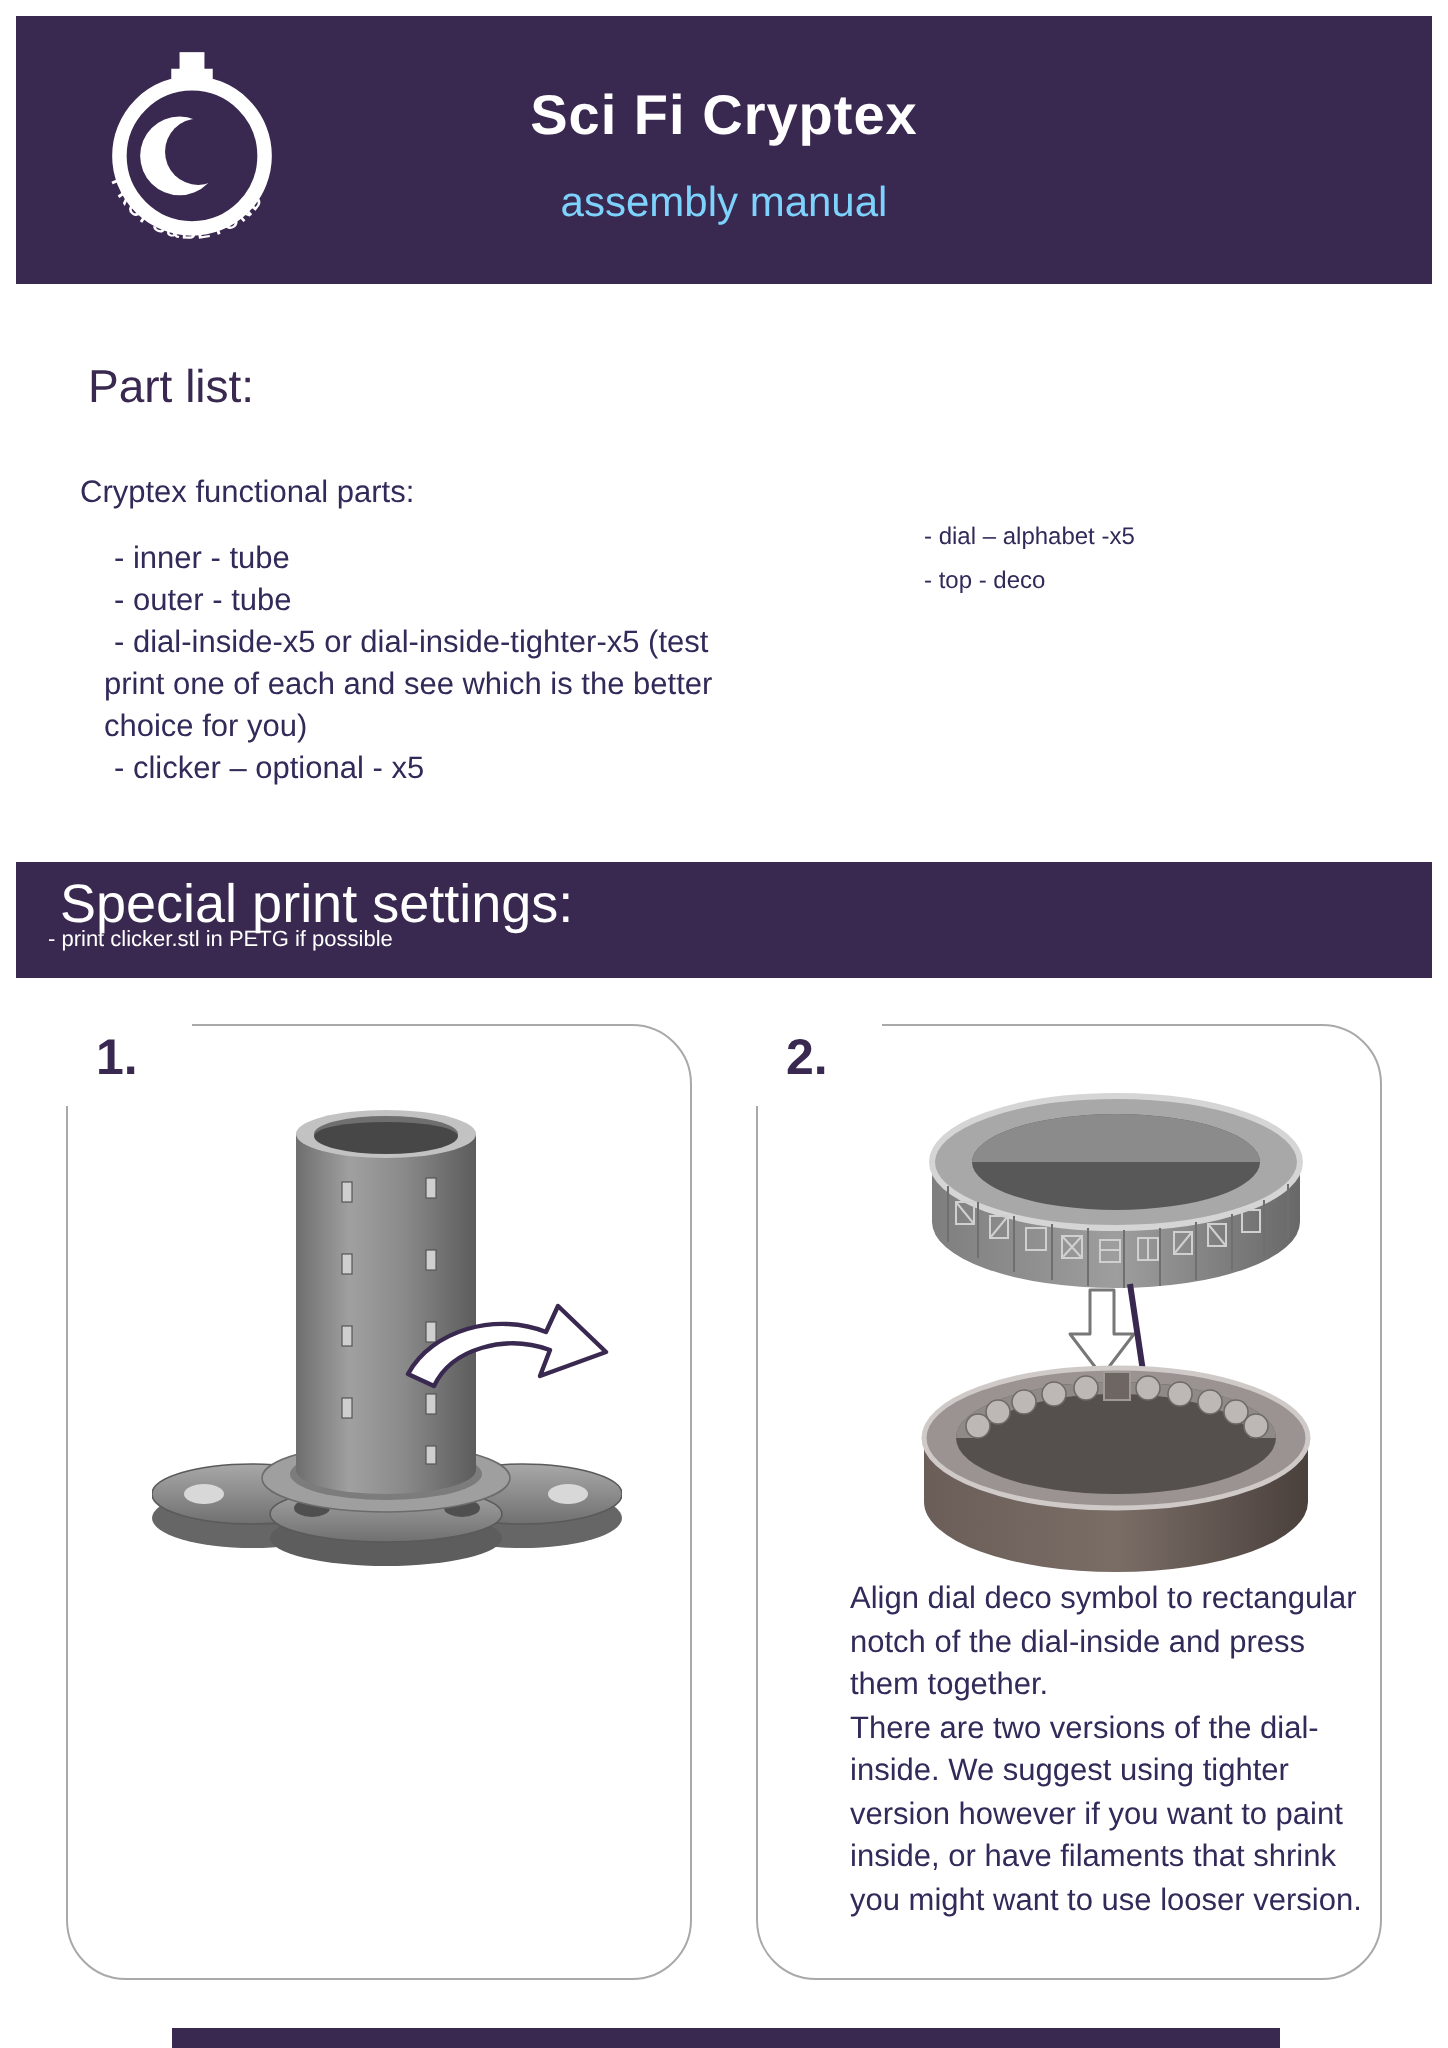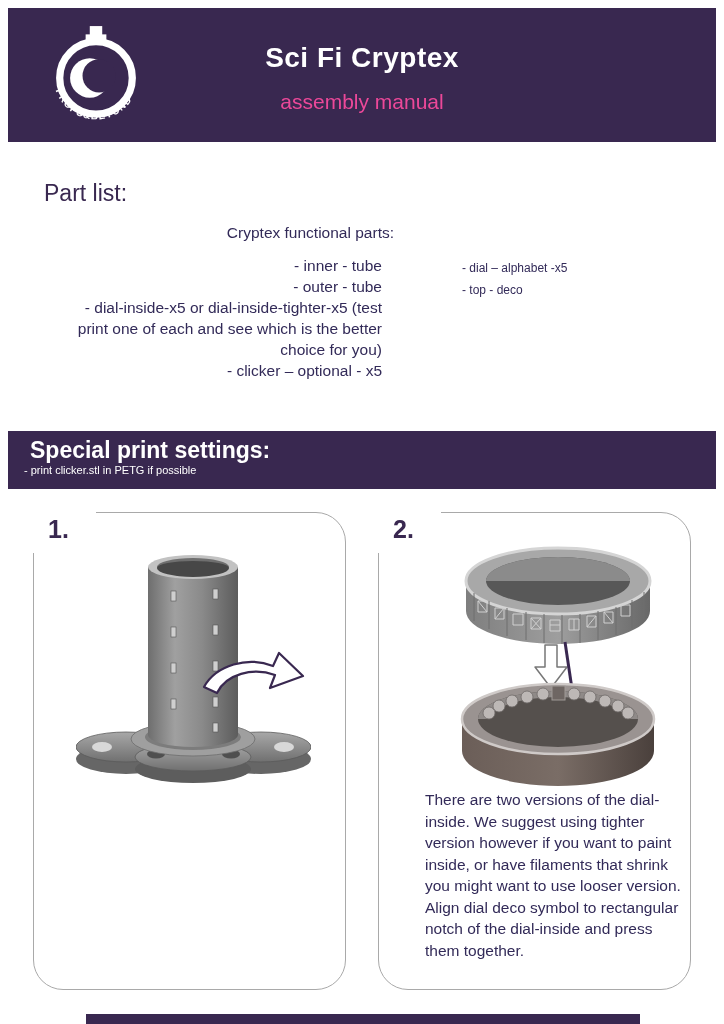--- a/index.html
+++ b/index.html
@@ -13,45 +13,45 @@
     position:absolute; left:8px; top:8px; width:708px; height:134px;
     background:#392850;
   }
   .logo { position:absolute; left:36px; top:16px; width:104px; height:112px; }
   .title {
     position:absolute; left:0; right:0; top:34px; text-align:center;
     color:#ffffff; font-size:28px; font-weight:bold; letter-spacing:0.5px;
   }
   .subtitle {
     position:absolute; left:0; right:0; top:82px; text-align:center;
-    color:#ec4899; font-size:21px; font-weight:normal;
+    color:#7dd3fc; font-size:21px; font-weight:normal;
   }
   
   .part-heading {
     position:absolute; left:44px; top:180px;
     color:#392850; font-size:23px; font-weight:normal;
   }
   .col-left {
-    position:absolute; left:40px; top:222px; width:354px;
-    font-size:15.5px; line-height:21px;text-align:right;
+    position:absolute; left:40px; top:236px; width:354px;
+    font-size:15.5px; line-height:21px;
   }
   .col-left ul, .col-right ul { margin:12px; padding:0; list-style:none; }
   .col-left li { text-indent:5px; }
   .col-right {
     position:absolute; left:450px; top:246px; width:240px;
     font-size:12px; line-height:21.5px;
   }
   
   .settings-bar {
     position:absolute; left:8px; top:431px; width:708px; height:58px;
     background:#392850; color:#ffffff;
   }
   .settings-heading {
     position:absolute; left:22px; top:6px;
-    font-size:23px; font-weight:bold;
+    font-size:27px; font-weight:normal;
   }
   .settings-item {
     position:absolute; left:16px; top:33px; font-size:11px;
   }
   
   .stepbox {
     position:absolute; top:512px; width:311px; height:476px;
     border:1px solid #a9a9a9; border-radius:30px; background:#ffffff;
   }
   .stepbox.one { left:33px; }
@@ -238,20 +238,20 @@
           <circle cx="149" cy="168" r="6"></circle>
             <circle cx="164" cy="172" r="6"></circle>
           <circle cx="177" cy="177" r="6"></circle>
             <circle cx="187" cy="184" r="6"></circle>
         </g>
         <rect x="111" y="157" width="13" height="14" fill="#6e6663" stroke="#a09a97" stroke-width="1"></rect>
       </g>
     </svg>
 
     <div class="caption">
+      <p>Align dial deco symbol to rectangular notch of the dial-inside and press them together.</p>
       <p>There are two versions of the dial-inside. We suggest using tighter version however if you want to paint inside, or have filaments that shrink you might want to use looser version.</p>
-      <p>Align dial deco symbol to rectangular notch of the dial-inside and press them together.</p>
     </div>
   </div>
 
   <div class="bottom-strip"></div>
 
 </div>
 
 </body></html>

